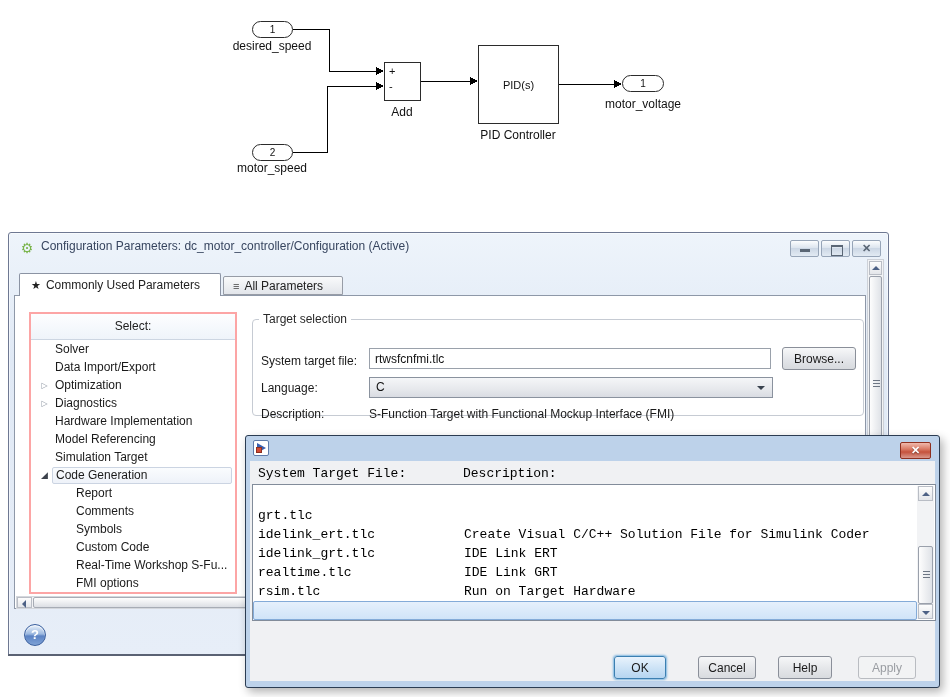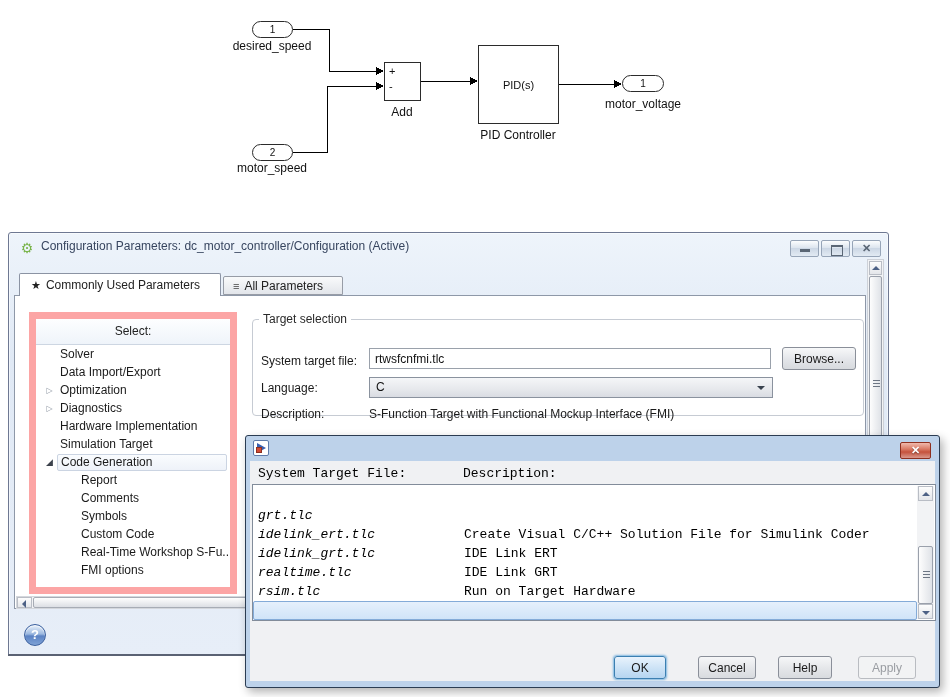--- a/index.html
+++ b/index.html
@@ -43,21 +43,21 @@
     border:1px solid #979ca6; border-radius:2px 2px 0 0; line-height:18px; padding-left:9px; z-index:1; }
   .tab-icon { display:inline-block; margin-right:5px; }
   #tab-common .tab-icon { font-size:11px; }
   #tab-all .tab-icon { font-size:11px; color:#444; }
 
   #content-panel { position:absolute; left:5px; top:62px; width:852px; height:314px;
     background:#fff; border:1px solid #8e98a8; z-index:2; }
 
   
   #tree { position:absolute; left:14px; top:16px; width:208px; height:282px;
-    border:7px solid #fca5a5; background:#fff; overflow:hidden; }
+    border:2px solid #fca5a5; background:#fff; overflow:hidden; }
   #tree-header { height:26px; background:linear-gradient(#fdfeff,#eff4fa); border-bottom:1px solid #cdd6e2;
     font-size:12px; color:#222; text-align:center; line-height:25px; }
   .tree-item { height:18px; display:flex; align-items:center; padding-left:6px; font-size:12px; color:#1a1a1a; }
   .tree-item .tree-arrow { width:15px; flex:0 0 15px; text-align:center; font-size:8px; color:#8f97a3; }
   .tree-item.arrow-collapsed .tree-arrow::before { content:"▷"; }
   .tree-item.arrow-expanded .tree-arrow::before { content:"◢"; color:#3c424c; font-size:9px; }
   .tree-item.level-1 { padding-left:27px;text-align:right; }
   .tree-item .tree-label { padding:0 3px; line-height:15px; white-space:nowrap; }
   .tree-item.selected .tree-label { flex:1; margin-right:3px; background:linear-gradient(#fafcfe,#eef2f9);
     border:1px solid #cbd4e2; border-radius:2px; }
@@ -128,21 +128,21 @@
     color:#fff; font-size:11px; font-weight:bold; text-align:center; line-height:15px;
     text-shadow:0 1px 1px rgba(0,0,0,.4); }
   #stf-content { position:absolute; left:4px; top:25px; right:4px; bottom:6px; background:#f0f1f3; }
   .stf-header { position:absolute; top:5px; font-family:"Liberation Mono",monospace; font-size:13px; color:#000;
     white-space:pre; }
   #stf-h1 { left:8px; } #stf-h2 { left:213px; }
   #stf-list { position:absolute; left:2px; top:23px; width:684px; height:137px; background:#fff;
     border:1px solid #828c9a; padding-top:2px; overflow:hidden; }
   .stf-row { position:relative; height:19px; line-height:19px; font-family:"Liberation Mono",monospace;
     font-size:13px; color:#000; white-space:pre; }
-  .stf-row .stf-file { position:absolute; left:5px;font-style:italic; }
+  .stf-row .stf-file { position:absolute; left:5px; }
   .stf-row .stf-desc { position:absolute; left:211px; }
   .stf-row.selected { background:linear-gradient(#e7f1fc,#cfe3f8); outline:1px solid #84abd8;
     outline-offset:-1px; border-radius:2px; width:664px; }
   
   #list-scroll { position:absolute; right:1px; top:1px; width:17px; height:133px; background:#f2f3f5; }
   #list-scroll .sb-up { left:1px; top:0; width:15px; height:15px; }
   #list-scroll .sb-up::after { content:""; position:absolute; left:3px; top:5px; border:4px solid transparent;
     border-bottom-color:#4d6185; border-top:none; }
   #list-scroll .sb-down { left:1px; bottom:0; width:15px; height:15px; position:absolute;
     background:linear-gradient(#fdfdfd,#e4e6ea); border:1px solid #b9bdc5; }
@@ -233,20 +233,24 @@
           <div class="tree-item level-0 arrow-collapsed">
             <span class="tree-arrow"></span>
             <span class="tree-label">Diagnostics</span>
           </div>
 
           <div class="tree-item level-0 arrow-none">
             <span class="tree-arrow"></span>
             <span class="tree-label">Hardware Implementation</span>
           </div>
 
+          <div class="tree-item level-0 arrow-none">
+            <span class="tree-arrow"></span>
+            <span class="tree-label">Model Referencing</span>
+          </div>
 
           <div class="tree-item level-0 arrow-none">
             <span class="tree-arrow"></span>
             <span class="tree-label">Simulation Target</span>
           </div>
 
           <div class="tree-item level-0 arrow-expanded selected">
             <span class="tree-arrow"></span>
             <span class="tree-label">Code Generation</span>
           </div>

